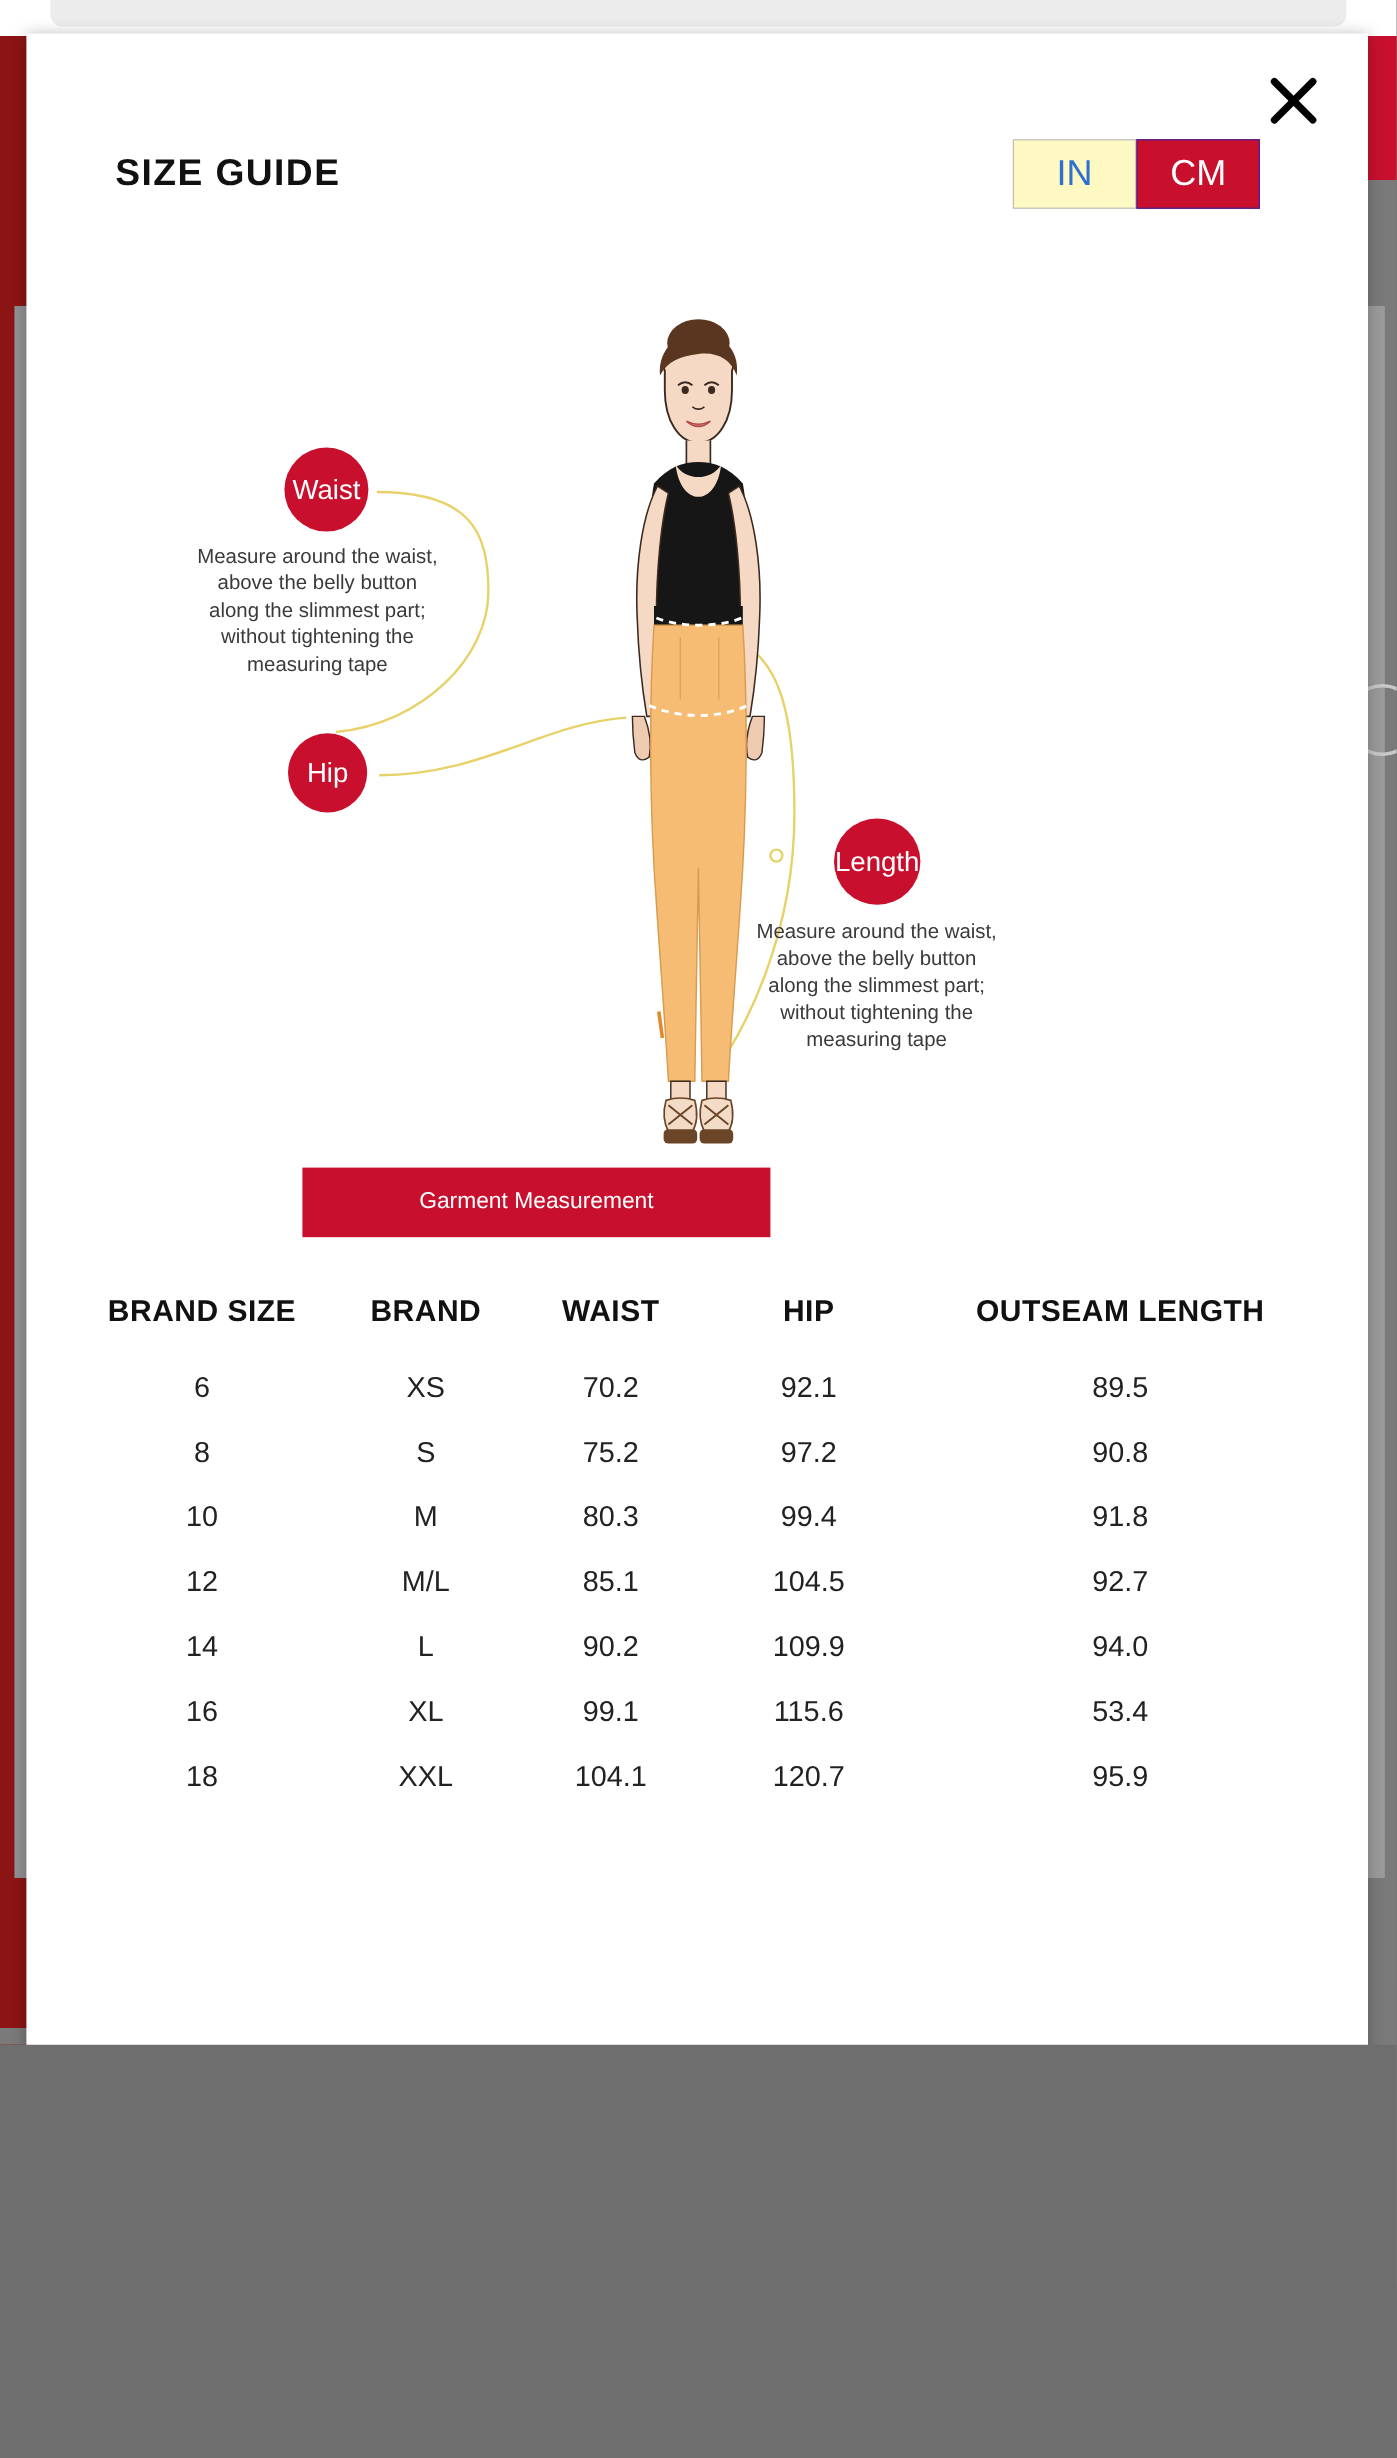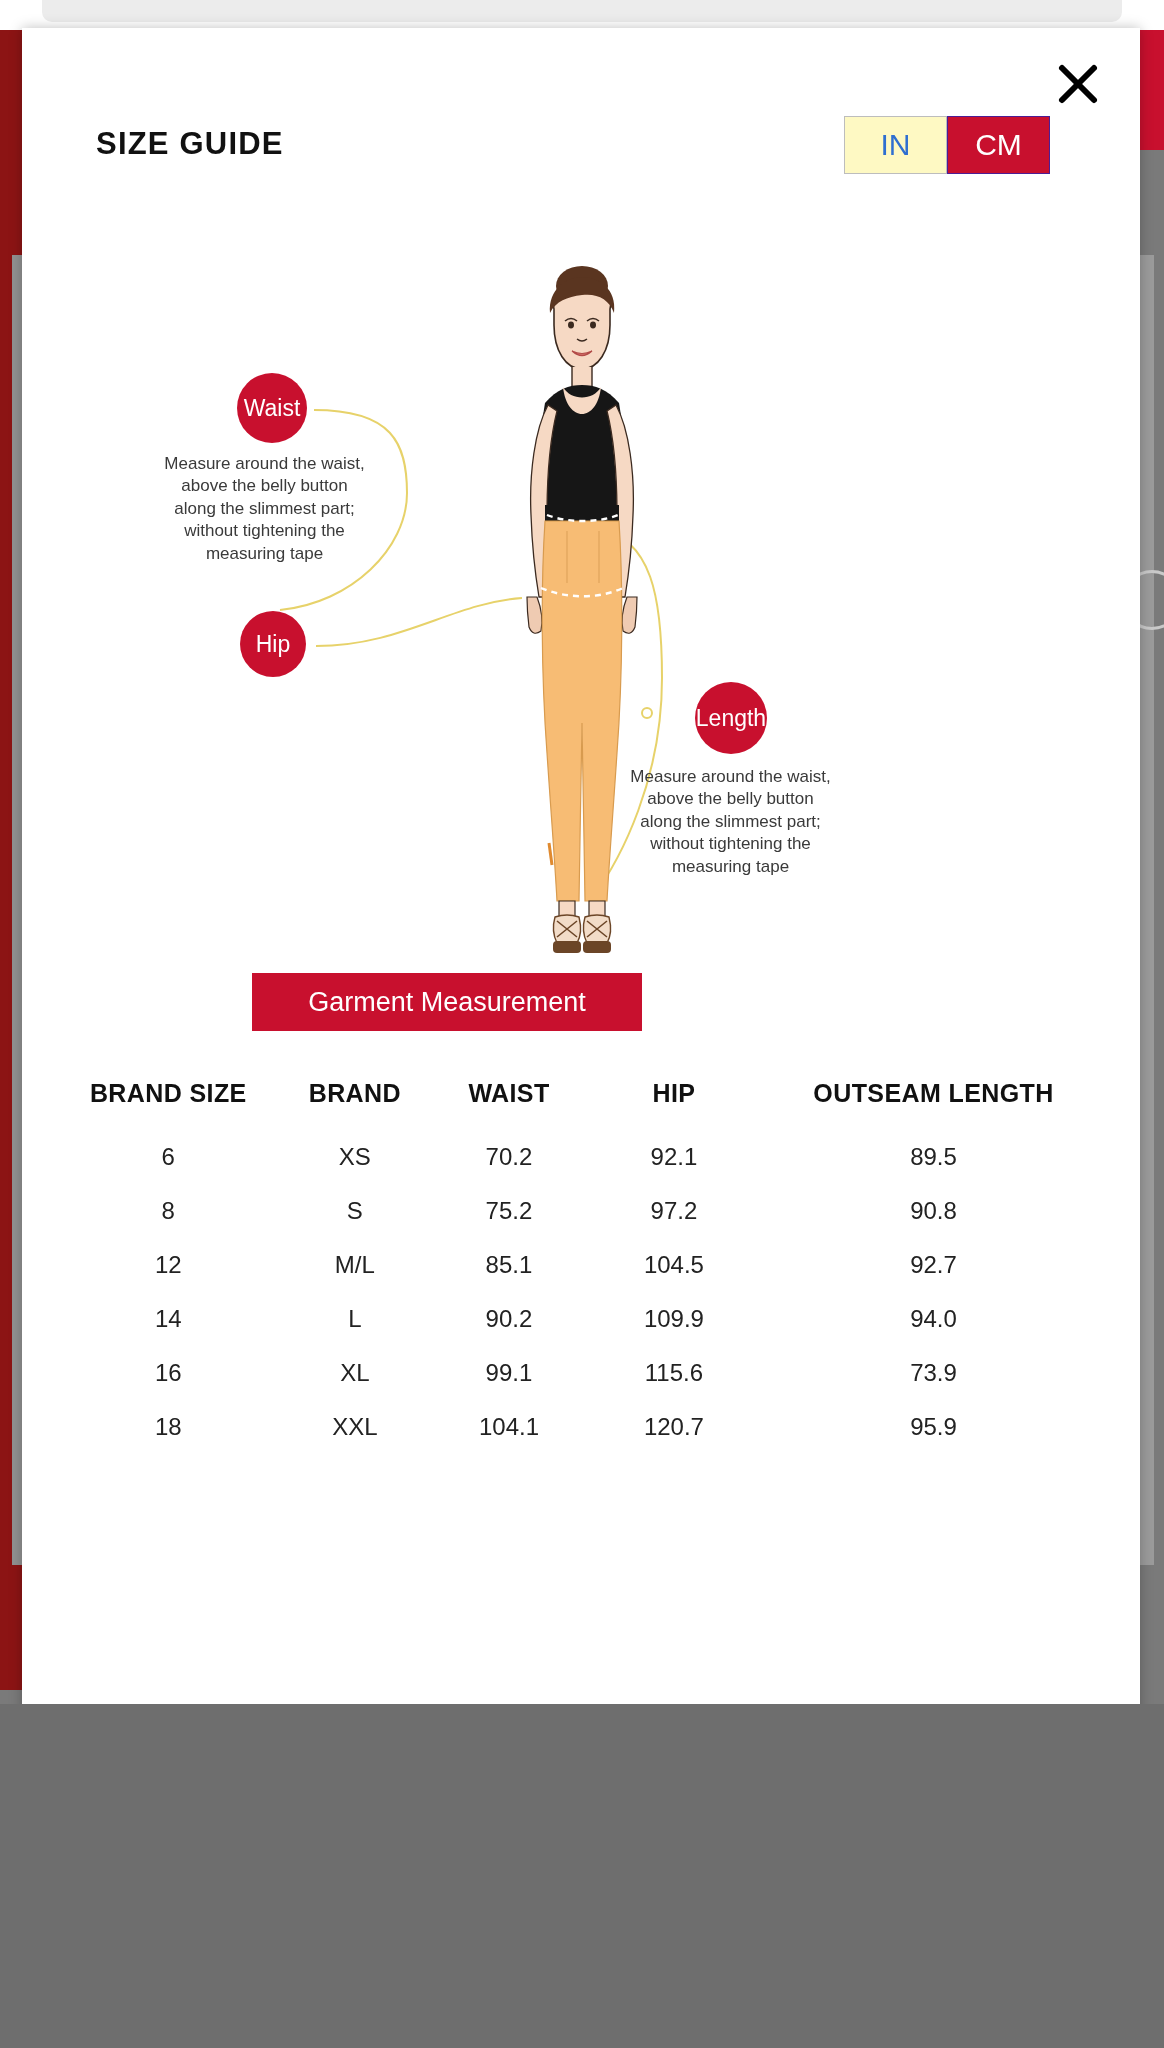--- a/index.html
+++ b/index.html
@@ -135,21 +135,21 @@
   }
 
   
   .banner {
     position: absolute;
     left: 230px; top: 945px;
     width: 390px; height: 58px;
     background: #c8102e;
     color: #fff;
     display: flex; align-items: center; justify-content: center;
-    font-size: 27px;
+    font-size: 19px;
   }
 
   
   .table {
     position: absolute;
     left: 30px; top: 1035px;
     width: 1060px;
   }
   table {
     width: 100%;
@@ -305,39 +305,46 @@
             <td class="c4">89.5</td>
           </tr>
           <tr>
             <td class="c0">8</td>
             <td class="c1">S</td>
             <td class="c2">75.2</td>
             <td class="c3">97.2</td>
             <td class="c4">90.8</td>
           </tr>
           <tr>
+            <td class="c0">10</td>
+            <td class="c1">M</td>
+            <td class="c2">80.3</td>
+            <td class="c3">99.4</td>
+            <td class="c4">91.8</td>
+          </tr>
+          <tr>
             <td class="c0">12</td>
             <td class="c1">M/L</td>
             <td class="c2">85.1</td>
             <td class="c3">104.5</td>
             <td class="c4">92.7</td>
           </tr>
           <tr>
             <td class="c0">14</td>
             <td class="c1">L</td>
             <td class="c2">90.2</td>
             <td class="c3">109.9</td>
             <td class="c4">94.0</td>
           </tr>
           <tr>
             <td class="c0">16</td>
             <td class="c1">XL</td>
             <td class="c2">99.1</td>
             <td class="c3">115.6</td>
-            <td class="c4">73.9</td>
+            <td class="c4">53.4</td>
           </tr>
           <tr>
             <td class="c0">18</td>
             <td class="c1">XXL</td>
             <td class="c2">104.1</td>
             <td class="c3">120.7</td>
             <td class="c4">95.9</td>
           </tr>
         </tbody>
       </table>

